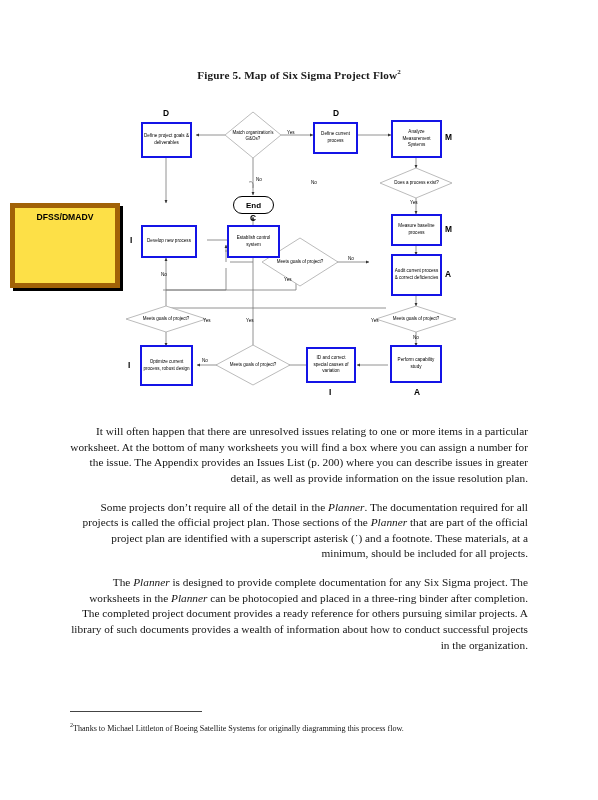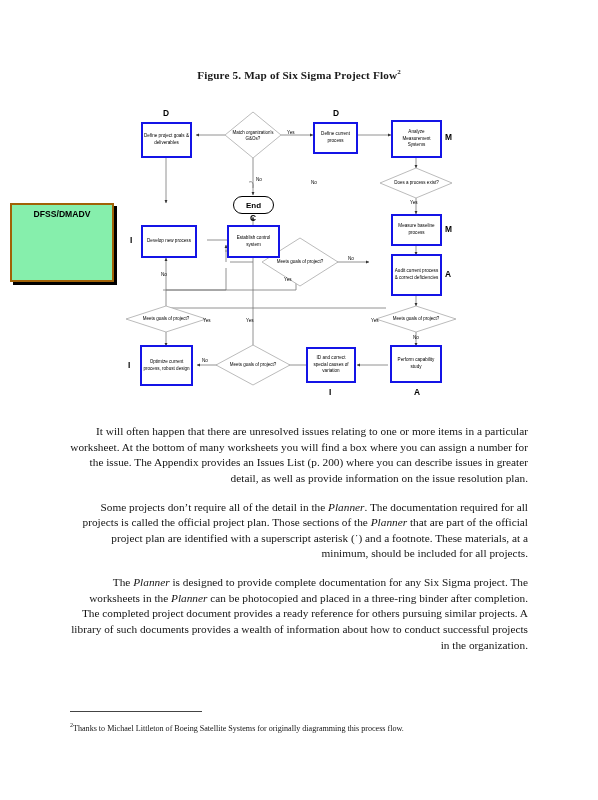--- a/index.html
+++ b/index.html
@@ -95,22 +95,22 @@
     line-height: 1.4;
     color: #000000;
     text-align: center;
     display: flex;
     align-items: center;
     justify-content: center;
   }
 
   #dfss-container {
     position: absolute;
-    background: #86efac;
-    border: 2px solid #a16207;
+    background: #fde047;
+    border: 5px solid #a16207;
     box-shadow: 3px 3px 0 0 #000000;
   }
   #dfss-label {
     position: absolute;
     font-family: "Liberation Sans", "DejaVu Sans", sans-serif;
     font-weight: bold;
     font-size: 8.6px;
     color: #000000;
     width: 100%;
     text-align: center;

